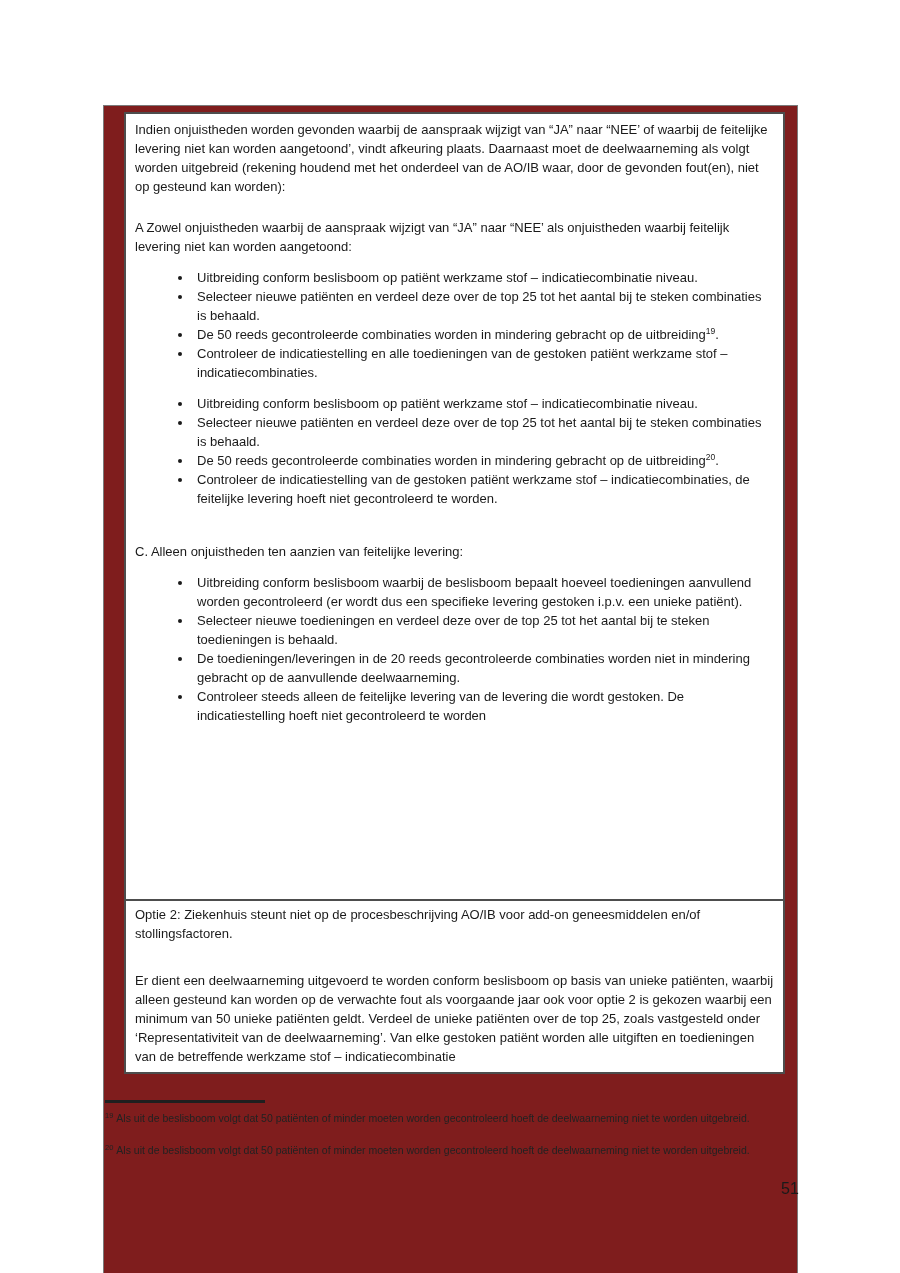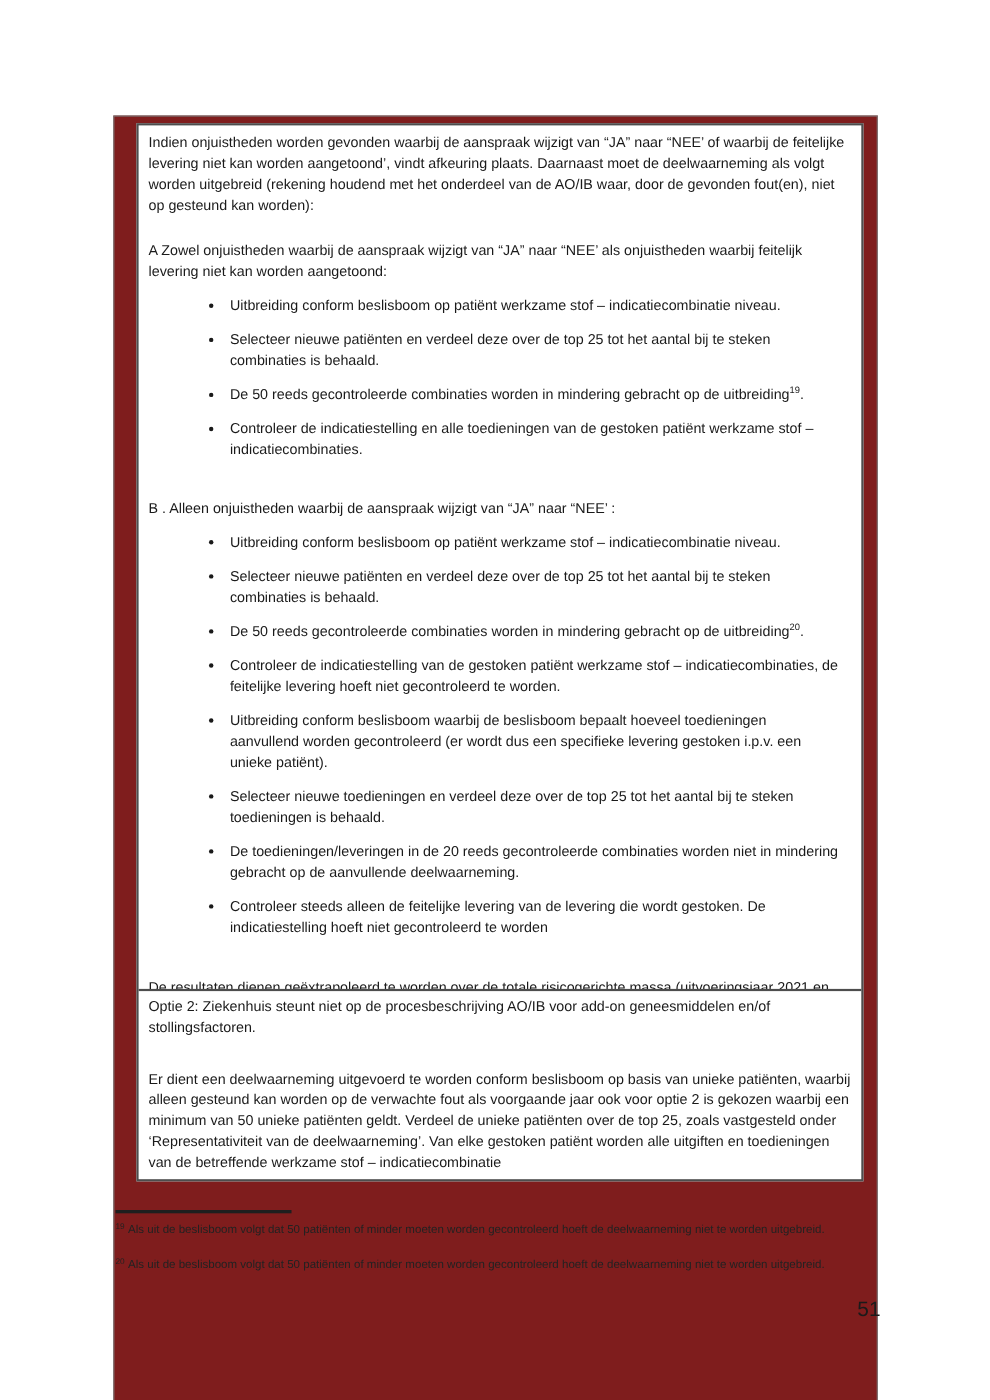--- a/index.html
+++ b/index.html
@@ -62,21 +62,21 @@
   .heading-a    { margin-top: 22px; }
   .heading-b    { margin-top: 34px; }
   .heading-c    { margin-top: 34px; }
   .closing      { margin-top: 36px; }
 
   ul.bullets {
     margin: 12px 0 0 0;
     padding: 0 0 0 58px;
   }
   ul.bullets li {
-    margin: 12px;
+    margin: 0;
     padding: 0 0 0 4px;
     list-style: disc outside;
   }
 
   sup.fn-ref {
     font-size: 8.5px;
     line-height: 0;
     vertical-align: super;
   }
 
@@ -110,57 +110,56 @@
     vertical-align: super;
     margin-right: 3px;
   }
 
   .page-number {
     position: absolute;
     left: 770px;
     top: 1180px;
     width: 40px;
     text-align: center;
-    font-size: 19px;
+    font-size: 16px;
     color: #1a1a1a;
   }
 </style>
 </head>
 <body>
 
 <div class="outer-box">
   <div class="inner-box">
 
     <section class="cell cell-option1">
       <p class="para intro">Indien onjuistheden worden gevonden waarbij de aanspraak wijzigt van “JA” naar “NEE’ of waarbij de feitelijke levering niet kan worden aangetoond’, vindt afkeuring plaats. Daarnaast moet de deelwaarneming als volgt worden uitgebreid (rekening houdend met het onderdeel van de AO/IB waar, door de gevonden fout(en), niet op gesteund kan worden):</p>
 
       <p class="para heading-a">A Zowel onjuistheden waarbij de aanspraak wijzigt van “JA” naar “NEE’ als onjuistheden waarbij feitelijk levering niet kan worden aangetoond:</p>
       <ul class="bullets">
         <li><span>Uitbreiding conform beslisboom op patiënt werkzame stof – indicatiecombinatie niveau.</span></li>
         <li><span>Selecteer nieuwe patiënten en verdeel deze over de top 25 tot het aantal bij te steken combinaties is behaald.</span></li>
         <li><span>De 50 reeds gecontroleerde combinaties worden in mindering gebracht op de uitbreiding</span><sup class="fn-ref">19</sup><span>.</span></li>
         <li><span>Controleer de indicatiestelling en alle toedieningen van de gestoken patiënt werkzame stof – indicatiecombinaties.</span></li>
       </ul>
 
-      <p class="para heading-b">B . Alleen onjuistheden waarbij de aanspraak wijzigt van “JA” naar “NEE’ :</p>
       <ul class="bullets">
         <li><span>Uitbreiding conform beslisboom op patiënt werkzame stof – indicatiecombinatie niveau.</span></li>
         <li><span>Selecteer nieuwe patiënten en verdeel deze over de top 25 tot het aantal bij te steken combinaties is behaald.</span></li>
         <li><span>De 50 reeds gecontroleerde combinaties worden in mindering gebracht op de uitbreiding</span><sup class="fn-ref">20</sup><span>.</span></li>
         <li><span>Controleer de indicatiestelling van de gestoken patiënt werkzame stof – indicatiecombinaties, de feitelijke levering hoeft niet gecontroleerd te worden.</span></li>
       </ul>
 
+      <p class="para heading-c">C. Alleen onjuistheden ten aanzien van feitelijke levering:</p>
       <ul class="bullets">
         <li><span>Uitbreiding conform beslisboom waarbij de beslisboom bepaalt hoeveel toedieningen aanvullend worden gecontroleerd (er wordt dus een specifieke levering gestoken i.p.v. een unieke patiënt).</span></li>
         <li><span>Selecteer nieuwe toedieningen en verdeel deze over de top 25 tot het aantal bij te steken toedieningen is behaald.</span></li>
         <li><span>De toedieningen/leveringen in de 20 reeds gecontroleerde combinaties worden niet in mindering gebracht op de aanvullende deelwaarneming.</span></li>
         <li><span>Controleer steeds alleen de feitelijke levering van de levering die wordt gestoken. De indicatiestelling hoeft niet gecontroleerd te worden</span></li>
       </ul>
 
-      <p class="para closing">De resultaten dienen geëxtrapoleerd te worden over de totale risicogerichte massa (uitvoeringsjaar 2021 en 2022).</p>
     </section>
 
     <section class="cell cell-option2">
       <p class="para option2-heading"><span>Optie 2: Ziekenhuis steunt </span><span class="underline">niet</span><span> op de procesbeschrijving AO/IB voor add-on geneesmiddelen en/of stollingsfactoren.</span></p>
       <p class="para option2-body">Er dient een deelwaarneming uitgevoerd te worden conform beslisboom op basis van unieke patiënten, waarbij alleen gesteund kan worden op de verwachte fout als voorgaande jaar ook voor optie 2 is gekozen waarbij een minimum van 50 unieke patiënten geldt. Verdeel de unieke patiënten over de top 25, zoals vastgesteld onder ‘Representativiteit van de deelwaarneming’. Van elke gestoken patiënt worden alle uitgiften en toedieningen van de betreffende werkzame stof – indicatiecombinatie</p>
     </section>
 
   </div>
 </div>
 

